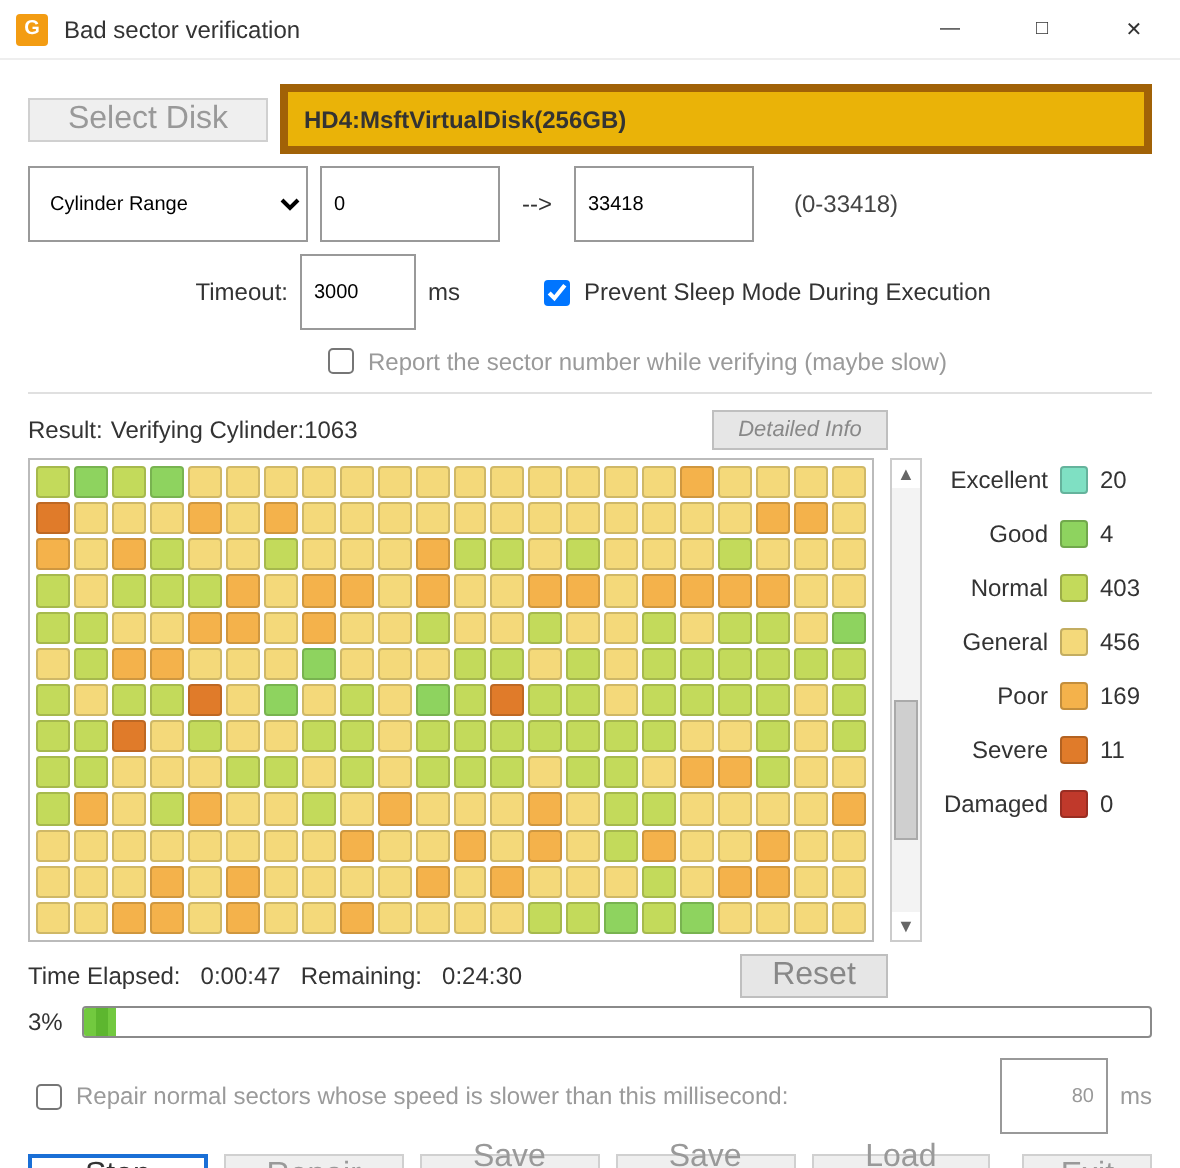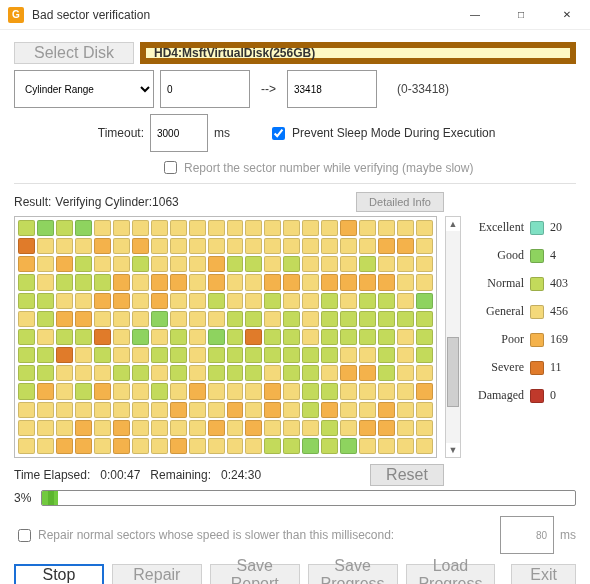--- a/index.html
+++ b/index.html
@@ -60,27 +60,27 @@
     color: #999;
     background: #efefef;
     border-color: #d0d0d0;
   }
   .btn.grey {
     background: #e6e6e6;
     color: #888;
   }
   .disk-display {
     flex: 1;
-    height: 22px;
-    border: 6px solid #a16207;
+    height: 35px;
+    border: 4px solid #a16207;
     padding: 0 8px;
     display: flex;
     align-items: center;
     font-weight: bold;
-    background: #fef9c3;
+    background: #eab308;
   }
   select, input[type="text"] {
     height: 38px;
     border: 1px solid #999;
     padding: 0 6px;
     font-size: 10px;
     font-family: inherit;
     background: #fff;
   }
   select { width: 140px; }
@@ -91,21 +91,21 @@
     display: flex; align-items: center; gap:4px;
   }
   .chk input { width:13px; height:13px; }
   .chk.grey { color:#9a9a9a; }
   .divider { border-top:1px solid #e0e0e0; margin: 6px 0 8px 0; }
   .result-row {
     display:flex; align-items:center; margin-bottom:4px;
   }
   .result-row .res-label { margin-right:4px; }
   .result-row .spacer { flex:1; }
-  .btn.small { height:20px; font-size:11px; padding:0 8px; }
+  .btn.small { height:20px; font-size:11px; padding:0 8px;font-style:italic; }
   .scan-area {
     display:flex;
     gap:8px;
   }
   .grid-box {
     width: 423px;
     height: 242px;
     border: 1px solid #bbb;
     padding: 3px;
     background: #fff;
@@ -137,21 +137,20 @@
     flex:1;
     display:flex;
     flex-direction:column;
     gap:13px;
     padding-top:4px;
   }
   .legend-row {
     display:flex; align-items:center; justify-content:flex-end;
     gap:6px;
     font-size:12px;
-    font-family:Liberation Serif, serif;
   }
   .legend-row .swatch {
     width:14px; height:14px; border:1px solid rgba(0,0,0,0.2); border-radius:2px;
   }
   .legend-row .count { width:26px; text-align:left; }
   .legend-row .name { text-align:right; }
   .time-row {
     display:flex; align-items:center; gap:10px; margin-top:6px;
   }
   .time-row .tr-item { }

